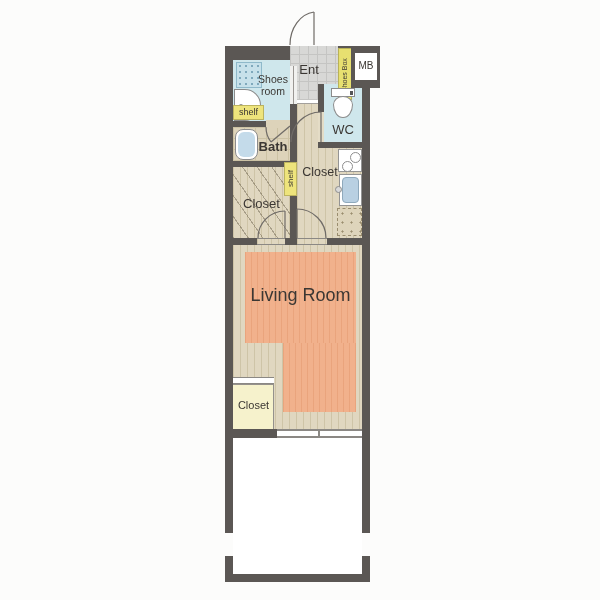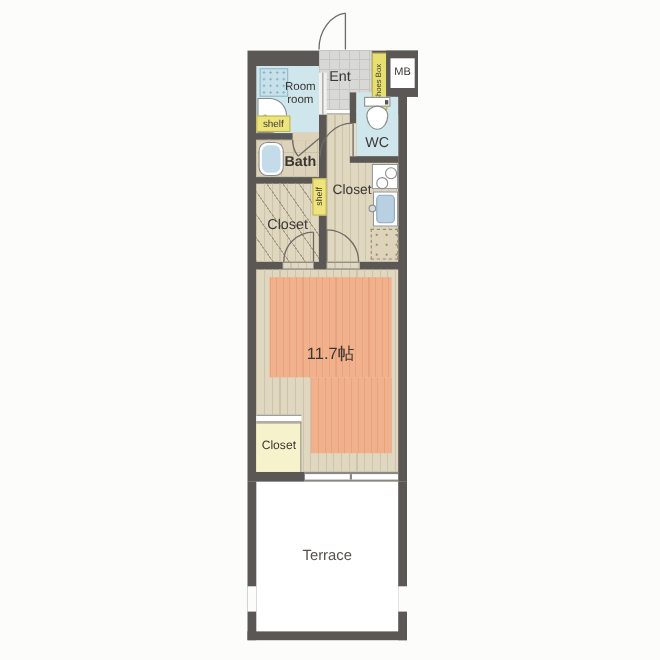--- a/index.html
+++ b/index.html
@@ -133,21 +133,21 @@
   </div>
   <div class="abs mbblock"></div>
   <div class="abs mbniche"></div>
   <div class="lbl l-mb">MB</div>
 
   <div class="abs washerpan"></div>
   <div class="abs basin">
       <span class="basin-dot"></span>
     </div>
   <div class="abs shelf-w">shelf</div>
-  <div class="lbl l-wash">Room room</div>
+  <div class="lbl l-wash">Shoes room</div>
 
   <div class="abs tub">
       <span class="tub-in"></span>
     </div>
   <div class="lbl l-bath">Bath</div>
   <div class="abs bath-gap"></div>
 
   <div class="lbl l-closet-up">Closet</div>
 
   <div class="lbl l-ent">Ent</div>
@@ -170,38 +170,37 @@
   <div class="abs fridge"></div>
   <div class="abs shelf-v">shelf</div>
   <div class="lbl l-kitchen">Closet</div>
   <div class="abs wr-slide">
       <span class="wr-slide-line"></span>
     </div>
 
   <div class="abs living wood"></div>
   <div class="abs carpet carpet-a"></div>
   <div class="abs carpet carpet-b"></div>
-  <div class="lbl living-size">11.7帖</div>
+  <div class="lbl living-name">Living Room</div>
   <div class="abs lr-gap lr-gap1"></div>
   <div class="abs lr-gap lr-gap2"></div>
 
   <div class="abs closet-low-door"></div>
   <div class="abs closet-low"></div>
   <div class="lbl l-closet-low">Closet</div>
 
   <div class="abs winband">
       <span class="wintick"></span>
     </div>
   <div class="abs t-floor"></div>
   <div class="abs t-left"></div>
   <div class="abs t-right"></div>
   <div class="abs t-bottom"></div>
   <div class="abs t-gap t-gap-l"></div>
   <div class="abs t-gap t-gap-r"></div>
-  <div class="lbl l-terrace">Terrace</div>
 
   <svg class="arcs" width="600" height="600">
     <g stroke="#6f6b67" stroke-width="1.2" fill="none">
 
       <path d="M 314 45 L 314 12"></path>
       <path d="M 290 45 A 27 33 0 0 1 314 12"></path>
 
       <path d="M 290 126 L 271 142"></path>
       <path d="M 266 127 A 24 24 0 0 0 271 142"></path>
 

